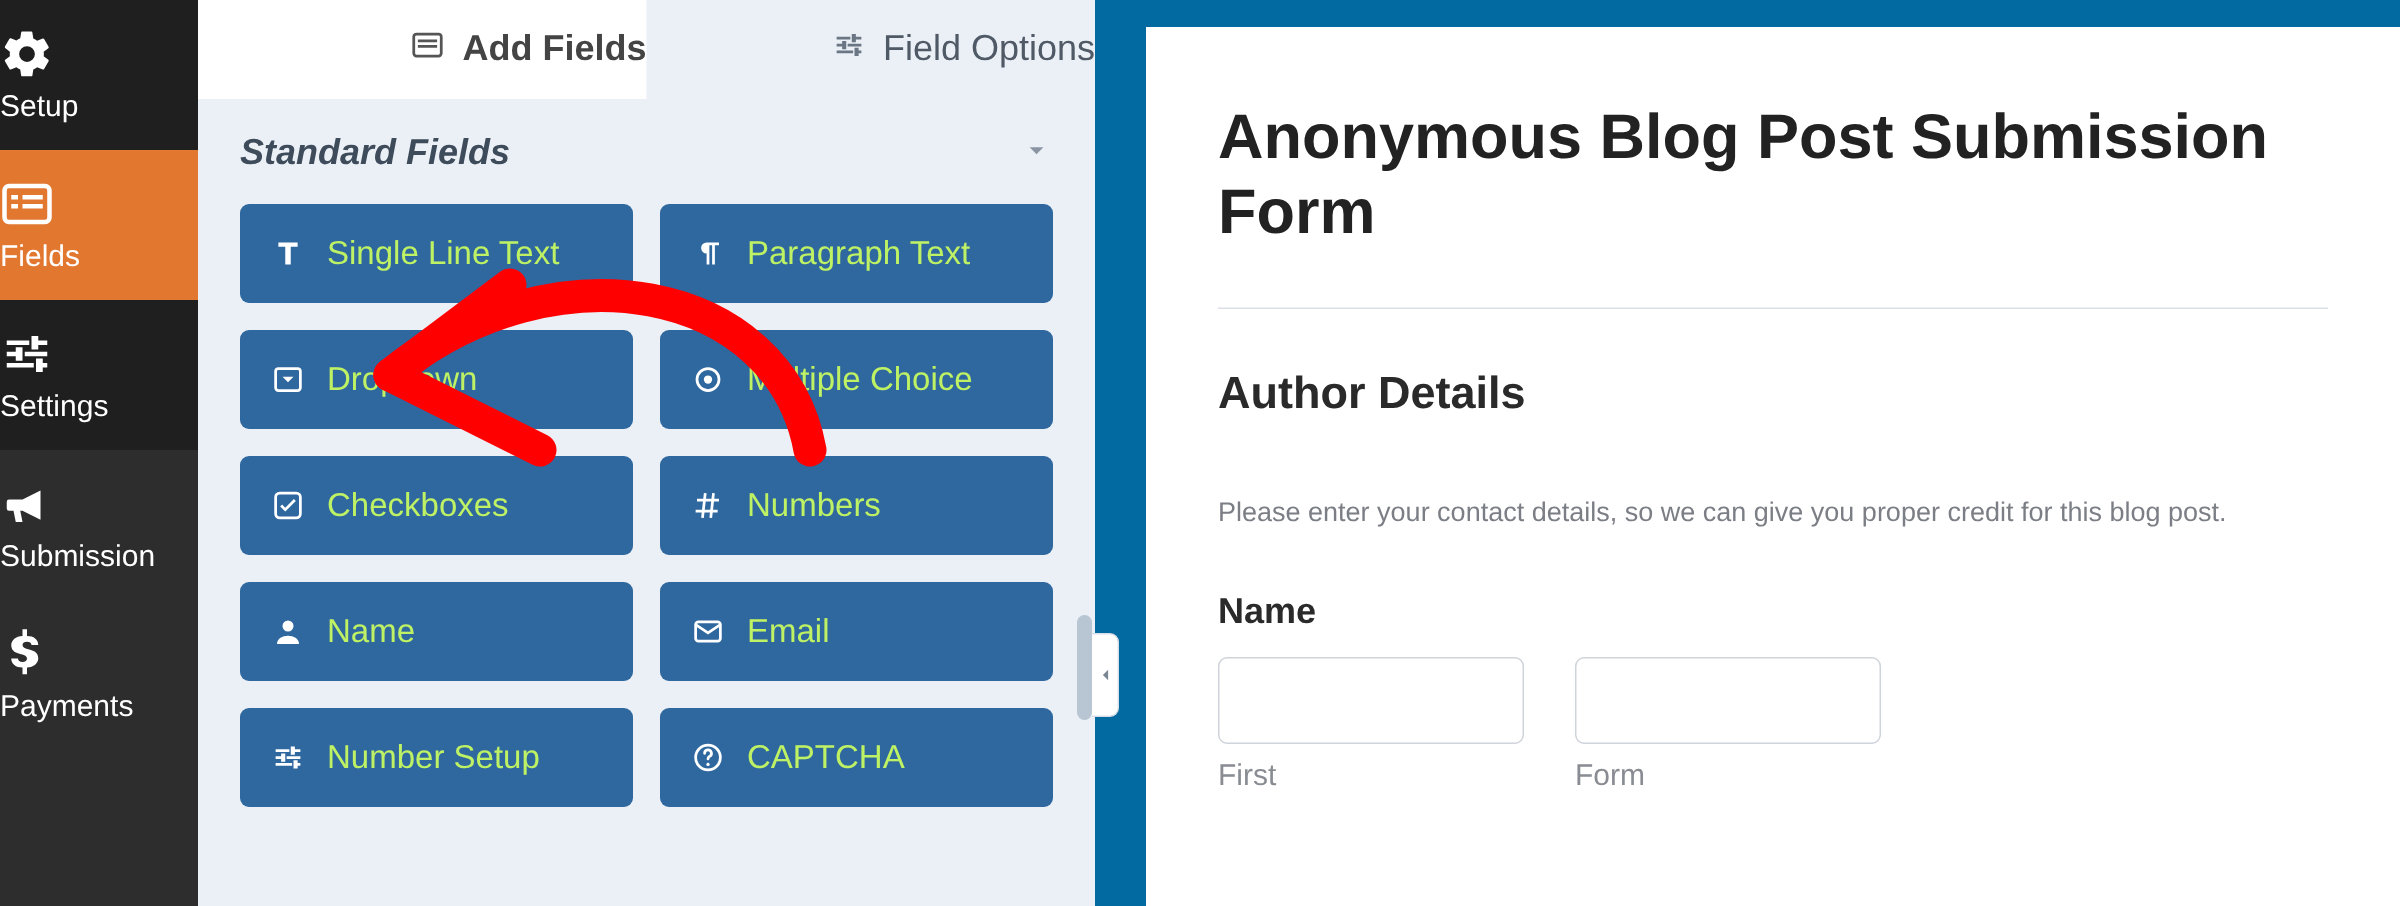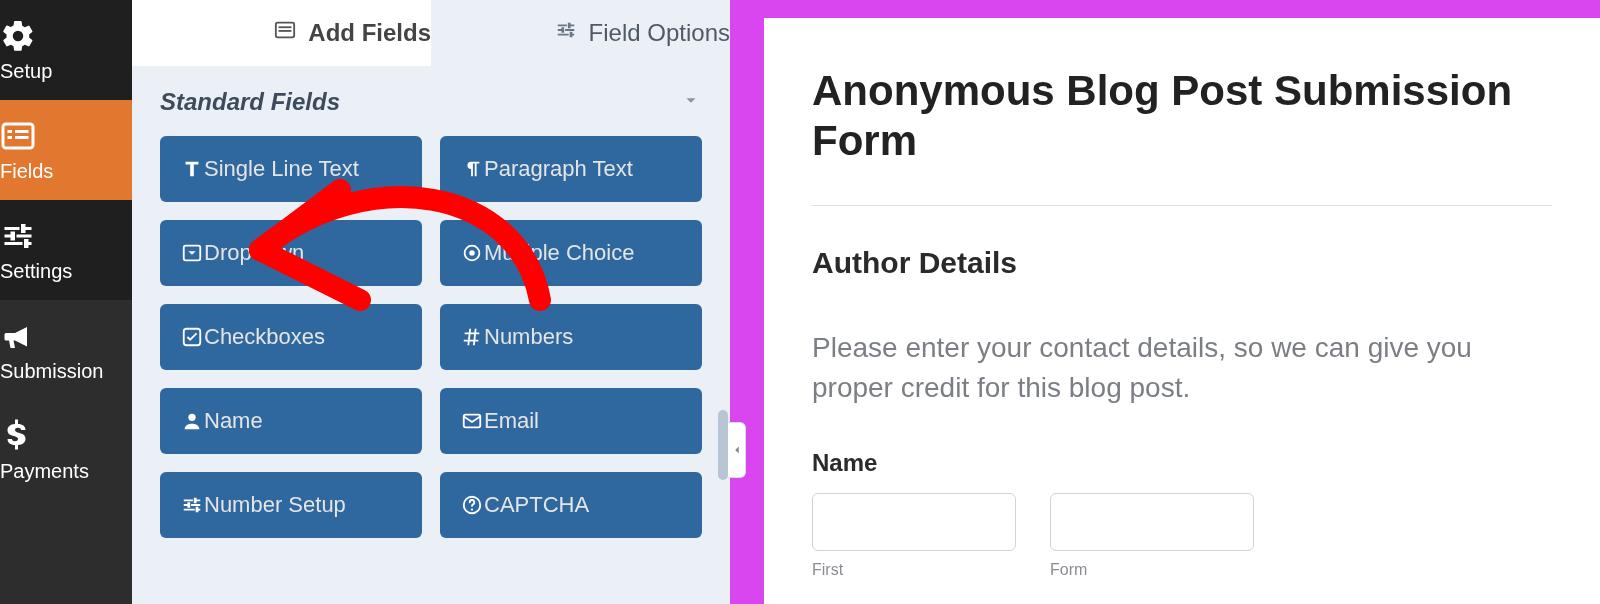--- a/index.html
+++ b/index.html
@@ -21,40 +21,40 @@
   .tab { flex:1; display:flex; align-items:center; justify-content:flex-end; gap:12px; font-size:24px; font-weight:600; color:#444; cursor:pointer; }
   .tab.inactive { background:#ebf0f6; color:#4f5a66; font-weight:500; }
   .tab-icon svg { width:22px; height:22px; fill:#555; }
 
   .section { padding:22px 28px 0; }
   .section-header { display:flex; justify-content:space-between; align-items:center; margin-bottom:20px; }
   .section-title { font-size:24px; font-weight:700; color:#3e4b5a;font-style:italic; }
   .chevron svg { width:22px; height:22px; fill:#8a95a3; }
 
   .field-grid { display:grid; grid-template-columns:1fr 1fr; gap:18px 18px; }
-  .field-btn { background:#2f679f; color:#e5e5e5; border:none; border-radius:6px; height:66px; padding:0 20px; display:flex; align-items:center; font-size:22px; font-weight:500; cursor:grab; }
+  .field-btn { background:#2f679f; color:#bef264; border:none; border-radius:6px; height:66px; padding:0 20px; display:flex; align-items:center; gap:14px; font-size:22px; font-weight:500; cursor:grab; }
   .field-btn .fi { width:24px; height:24px; display:flex; align-items:center; justify-content:center; }
   .field-btn .fi svg { width:22px; height:22px; fill:#fff; }
 
   .scrollbar-thumb { position:absolute; right:2px; top:410px; width:10px; height:70px; background:#b8c5d3; border-radius:5px; }
   .collapse-tab { position:absolute; right:-16px; top:422px; width:18px; height:56px; background:#fff; border:1px solid #d9dfe6; border-left:none; border-radius:0 6px 6px 0; display:flex; align-items:center; justify-content:center; cursor:pointer; }
   .collapse-tab svg { width:14px; height:14px; fill:#7a8694; }
 
   
-  .preview-wrap { flex:1; background:#d946ef; padding:18px 0 0 0; display:flex; }
+  .preview-wrap { flex:1; background:#0369a1; padding:18px 0 0 0; display:flex; }
   .preview-page { margin-left:34px; margin-right:0; background:#fff; flex:1; padding:48px 48px 0 48px; }
   .form-title { font-size:42px; font-weight:800; color:#222; line-height:1.2; max-width:720px; }
   .hr { border:none; border-top:1px solid #dcdfe4; margin:38px 0 40px; }
   .section-h { font-size:30px; font-weight:800; color:#2a2a2a; margin-bottom:22px; }
-  .section-desc { font-size:28px; color:#7b7f85; line-height:1.45; max-width:760px; margin-bottom:40px;margin-top:48px; }
+  .section-desc { font-size:18px; color:#7b7f85; line-height:1.45; max-width:760px; margin-bottom:40px;margin-top:48px; }
   .label { font-size:24px; font-weight:700; color:#2a2a2a; margin-bottom:16px; }
   .name-row { display:flex; gap:34px; }
   .name-col { display:flex; flex-direction:column; }
   .input { width:204px; height:58px; border:1px solid #cfd4da; border-radius:6px; background:#fff; padding:0 12px; font-size:20px; }
-  .sublabel { margin-top:10px; font-size:16px; color:#898d93; }
+  .sublabel { margin-top:10px; font-size:20px; color:#898d93; }
 
   
   .annotation { position:absolute; left:88px; top:130px; pointer-events:none; }
   .annotation svg { width:350px; height:240px; overflow:visible; }
 </style>
 </head>
 <body>
 
 <div class="app">
 

